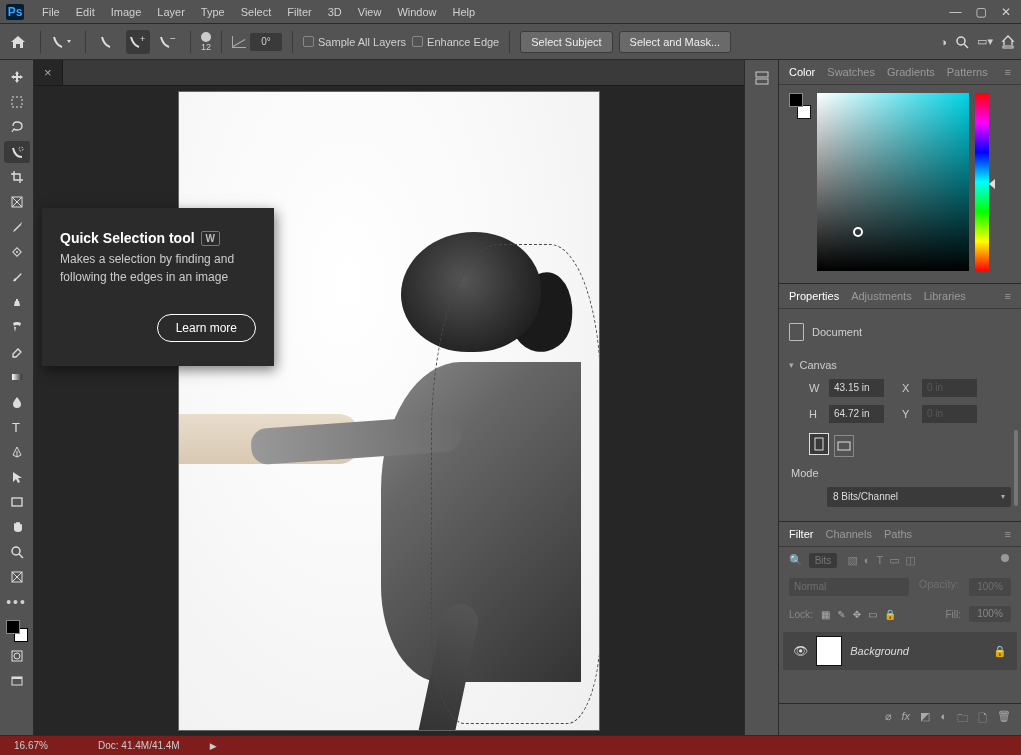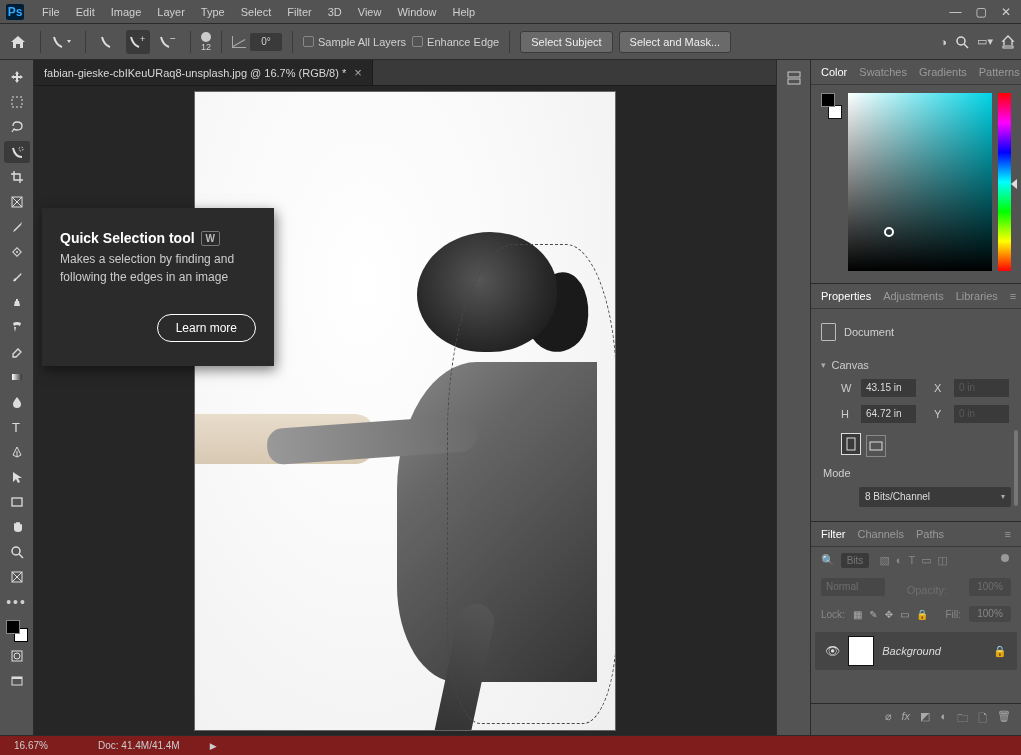--- a/index.html
+++ b/index.html
@@ -47,21 +47,21 @@
 .hand { position:absolute; left:0; top:322px; width:180px; height:50px; background:linear-gradient(#e8dccb,#d8c9b3); border-radius:0 20px 20px 0; }
 .selection { position:absolute; inset:0; border:1px dashed #494949; pointer-events:none; }
 .tooltip { position:absolute; left:8px; top:122px; width:232px; background:#2b2b2b; color:#fff; padding:22px 18px 24px 18px; box-shadow: 2px 4px 12px rgba(0,0,0,.5); z-index:10; }
 .tooltip h3 { font-size:14px; font-weight:600; display:flex; align-items:flex-end; gap:6px; }
 .tooltip .key { display:inline-block; border:1px solid #777; padding:1px 4px; font-size:10px; color:#bbb; border-radius:2px; }
 .tooltip p { margin-top:4px; font-size:12px; color:#ccc; line-height:1.5; }
 .tooltip .learn { margin-top:28px; float:right; border:1px solid #fff; border-radius:16px; padding:6px 18px; font-size:12px; }
 .tooltip:after{content:""; display:block; clear:both;}
 .mini-strip { width:34px; background:#535353; border-left:1px solid #2a2a2a; padding-top:10px; display:flex; flex-direction:column; align-items:center; gap:10px;}
 .mini-strip span{font-size:13px;}
-.right-panels { width:211px; background:#535353; border-left:1px solid #2a2a2a; display:flex; flex-direction:column; font-size:11px; }
+.right-panels { width:243px; background:#535353; border-left:1px solid #2a2a2a; display:flex; flex-direction:column; font-size:11px; }
 .panel-tabs { display:flex; gap:12px; padding:6px 10px; border-bottom:1px solid #3a3a3a; color:#9a9a9a; }
 .panel-tabs .active { color:#fff; }
 .panel-tabs .menu { margin-left:auto; }
 .color-panel { padding:8px 10px 12px 10px; display:flex; gap:6px; }
 .color-panel .fgbg2 { position:relative; width:22px; height:26px; }
 .color-panel .fgbg2 .bg{position:absolute;right:0;bottom:0;width:14px;height:14px;background:#fff;border:1px solid #111;}
 .color-panel .fgbg2 .fg{position:absolute;left:0;top:0;width:14px;height:14px;background:#000;border:1px solid #888;}
 .color-field { width:152px; height:178px; background: linear-gradient(to bottom, rgba(0,0,0,0), #000), linear-gradient(to right, #fff, #00d4e6); position:relative; }
 .color-field .picker-ring{ position:absolute; left:36px; top:134px; width:10px; height:10px; border:2px solid #fff; border-radius:50%; }
 .hue-strip { width:14px; height:178px; background: linear-gradient(#ff0000,#ff00ff,#0000ff,#00ffff,#00ff00,#ffff00,#ff0000); position:relative; }
@@ -84,21 +84,21 @@
 .mode-row .sel{background:#3a3a3a;flex:1;height:20px;line-height:20px;padding:0 6px;border-radius:2px;color:#ddd;font-size:10px;display:flex;align-items:center;}
 .mode-row .sel:after{content:"▾";margin-left:auto;font-size:8px;color:#aaa;}
 .scroll-ind{width:4px;height:76px;background:#777;border-radius:2px;position:absolute;right:3px;top:370px;}
 .layers-panel { border-top:1px solid #2a2a2a; flex:1; display:flex; flex-direction:column; }
 .filter-row{padding:6px 10px;display:flex;align-items:center;gap:6px;color:#777;}
 .filter-row .kind{background:#3a3a3a;padding:2px 6px;border-radius:2px;font-size:10px;}
 .filter-row .licons{display:flex;gap:6px;margin-left:4px;}
 .filter-row .licons span{font-size:11px;color:#888;}
 .filter-row .tog{margin-left:auto;display:inline-block;width:10px;height:14px;}
 .filter-row .tog .dot{display:block;width:8px;height:8px;background:#999;border-radius:50%;}
-.blend-row{display:flex;align-items:flex-end;padding:4px 10px;color:#6f6f6f;gap:22px;}
+.blend-row{display:flex;align-items:flex-start;padding:4px 10px;color:#6f6f6f;gap:10px;}
 .blend-row .bsel{flex:1;background:#474747;height:18px;line-height:18px;padding:0 5px;border-radius:2px;font-size:10px;}
 .blend-row .opv{background:#474747;width:42px;height:18px;line-height:18px;text-align:center;border-radius:2px;font-size:10px;}
 .lock-row{display:flex;align-items:center;padding:6px 10px;color:#888;gap:8px;font-size:10px;}
 .lock-row .licons2{display:flex;gap:7px;color:#aaa;}
 .lock-row .fillv{background:#474747;width:42px;height:16px;line-height:16px;text-align:center;border-radius:2px;}
 .layer-item{display:flex;align-items:center;padding:4px 10px;gap:8px;background:#454545;margin:4px;border-radius:2px;}
 .layer-item .eye{font-size:12px;color:#ddd;}
 .layer-item .thumb{width:26px;height:30px;background:#fff;border:1px solid #111;display:block;}
 .layer-item .name{font-style:italic;font-size:11px;color:#ddd;}
 .layer-item .lock{margin-left:auto;font-size:11px;color:#bbb;}
@@ -340,21 +340,20 @@
         <svg width="14" height="14">
           <rect x="2" y="3" width="10" height="8" fill="none" stroke="#ddd"></rect>
           <rect x="2" y="3" width="10" height="2" fill="#ddd"></rect>
         </svg>
       </div>
   </div>
 
   <div class="canvas-area">
     <div class="doc-tab-row">
       <div class="doc-tab">
-        <span>fabian-gieske-cbIKeuURaq8-unsplash.jpg @ 16.7% (RGB/8) *</span>
         <span class="close">×</span>
       </div>
     </div>
     <div class="canvas-viewport">
       <div class="canvas-image">
         <div class="hand"></div>
         <div class="dog">
           <div class="body"></div>
           <div class="leg-front"></div>
           <div class="leg-back"></div>

